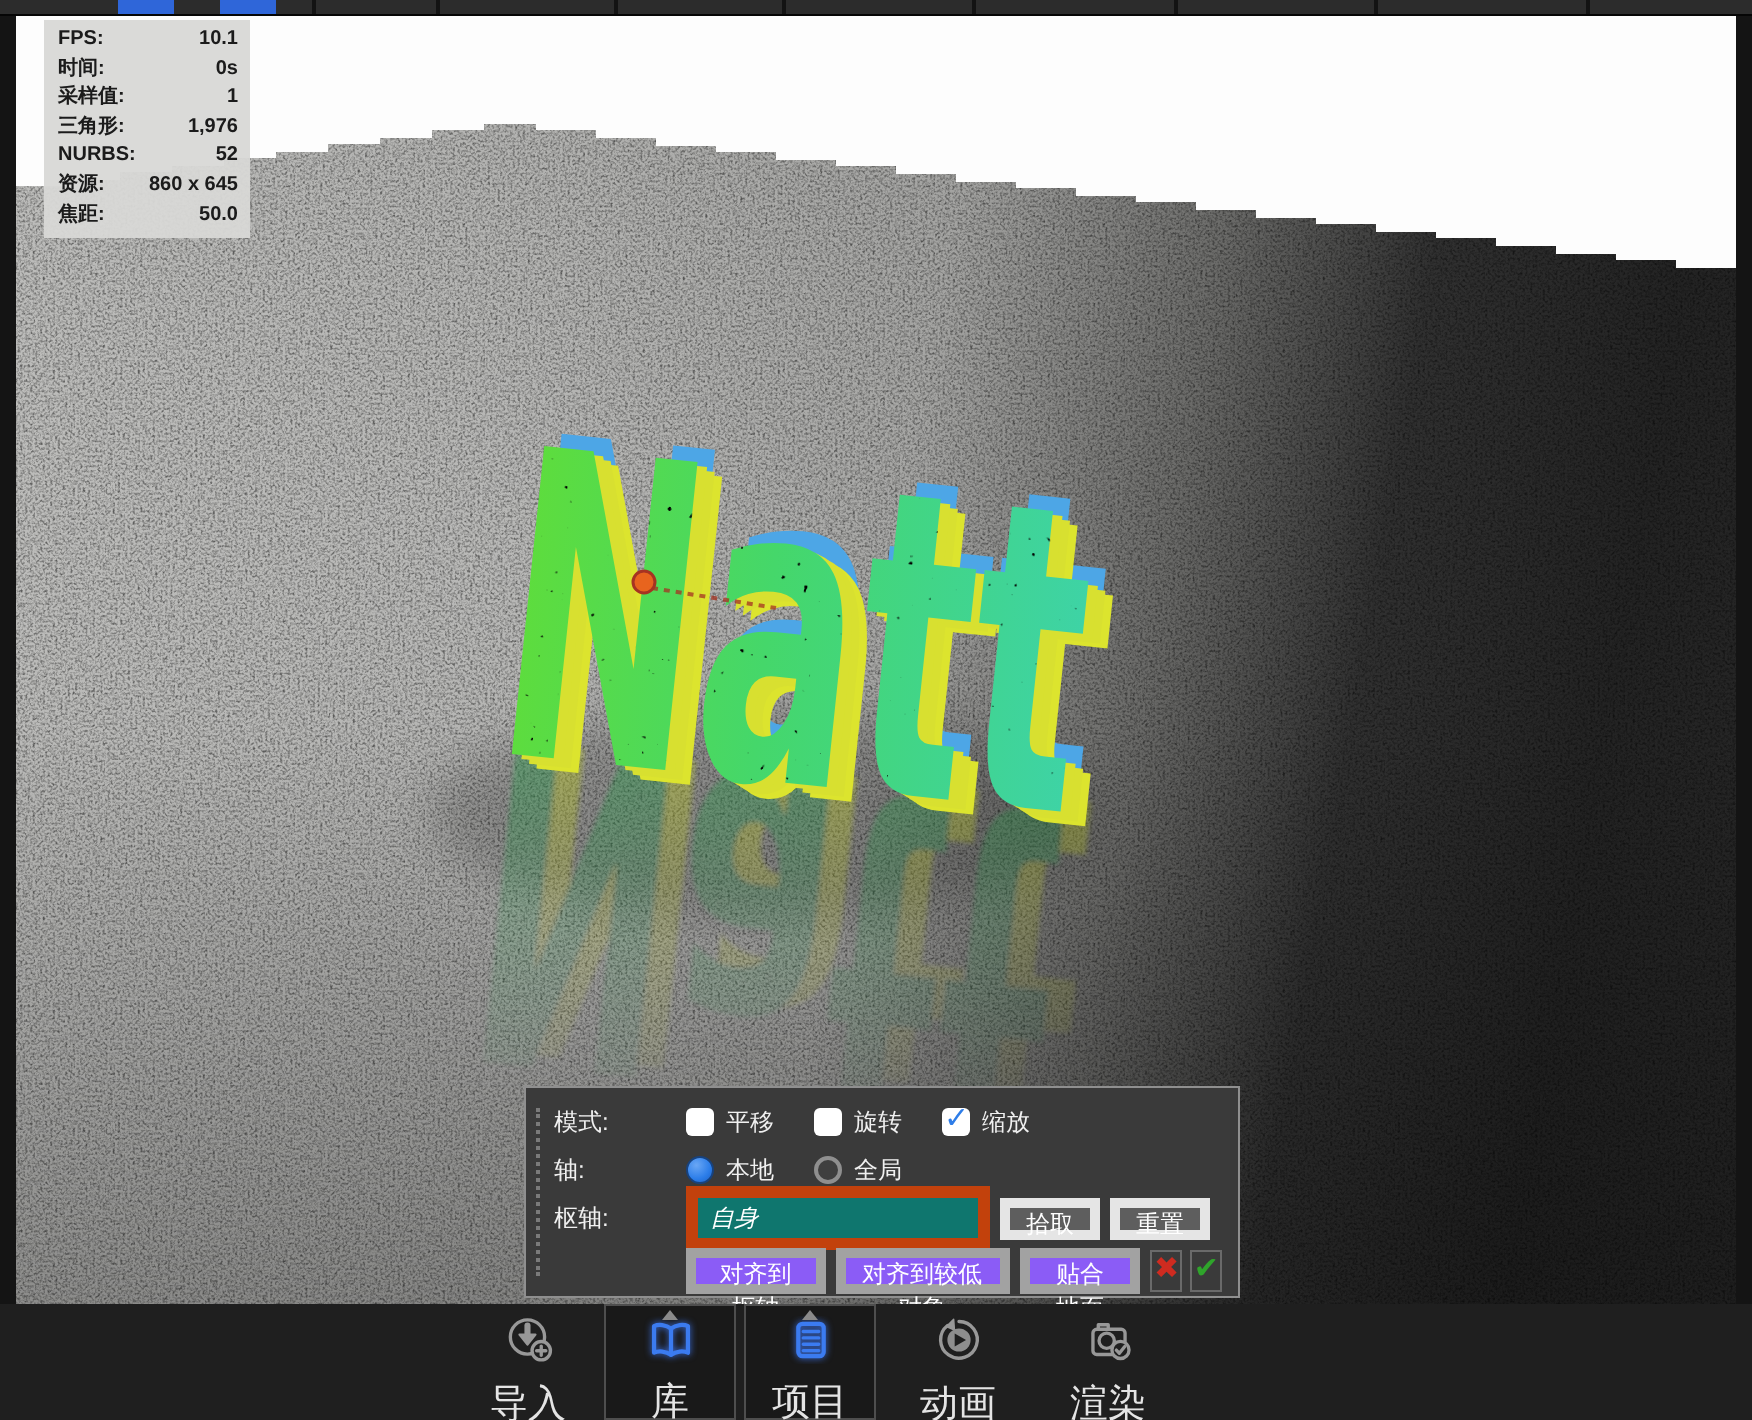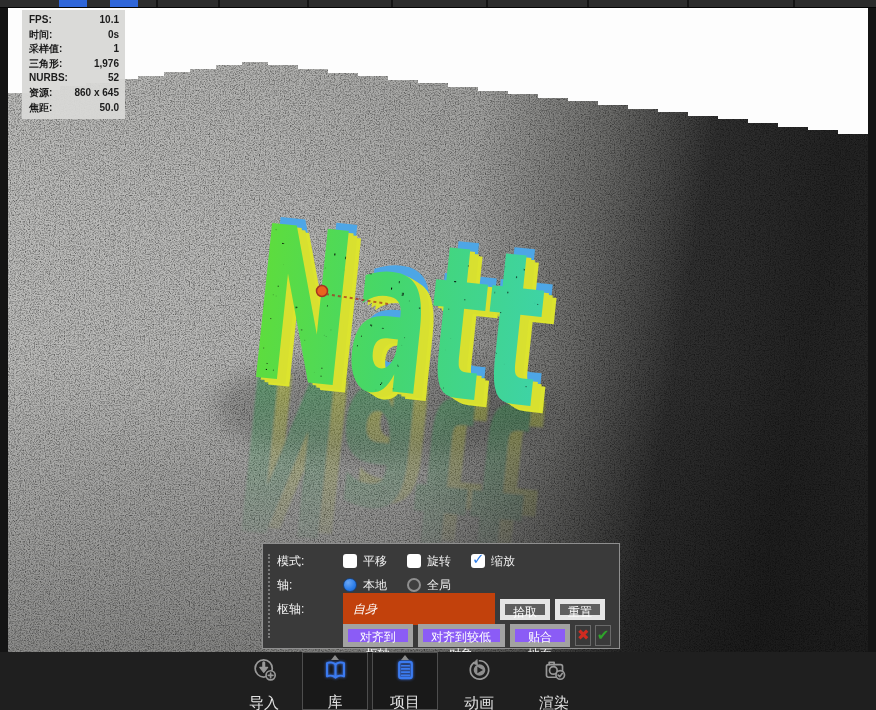--- a/index.html
+++ b/index.html
@@ -29,40 +29,40 @@
           background:#3a3a3a;border:1px solid #8f8f8f;color:#f0f0f0;font-size:12px;padding-top:5px;}
   .tpanel .handle{position:absolute;left:5px;top:10px;bottom:10px;border-left:2px dotted #7a7a7a;}
   .prow{display:flex;align-items:center;height:24px;margin:0 8px 0 14px;}
   .plabel{width:56px;margin-right:10px;flex:none;}
   .cbgroup,.rgroup{display:flex;align-items:center;margin-right:20px;}
   .cbox{width:14px;height:14px;background:#fff;border-radius:3px;margin-right:6px;position:relative;flex:none;}
   .cbox.checked::after{content:"\2713";position:absolute;left:1px;top:-4px;font-size:15px;font-weight:bold;color:#2e7de8;}
   .radio{width:14px;height:14px;border-radius:50%;box-sizing:border-box;margin-right:6px;flex:none;
          background:#3f3f3f;border:2px solid #8f8f8f;}
   .radio.sel{background:radial-gradient(circle at 35% 30%, #6aa7f5, #2b7de9 60%, #1d5fc0);border:1px solid #17427e;}
-  .pinput{width:152px;height:32px;box-sizing:border-box;background:#c2410c;border:4px solid #c2410c;color:#fff;
+  .pinput{width:152px;height:32px;box-sizing:border-box;background:#0f766e;border:6px solid #c2410c;color:#fff;
           font-style:italic;font-size:12px;padding:0 6px;font-family:inherit;}
   .btn{background:#5e5e5e;border:5px solid #e5e5e5;color:#fff;font-size:12px;height:21px;padding:0 8px;
        margin-left:5px;font-family:inherit;cursor:default;}
   .btn.dark{background:#8b5cf6;height:23px;border-color:#a2a2a2;margin-left:0;margin-right:5px;}
   .prow.last{margin-left:80px;height:26px;margin-top:1px;}
   .iconbtn{width:21px;height:21px;box-sizing:border-box;background:#3a3a3a;border:1px solid #6a6a6a;
            font-size:15px;line-height:18px;text-align:center;font-weight:bold;padding:0;font-family:inherit;}
   .iconbtn.x{color:#cf2b20;margin-left:auto;}
   .iconbtn.ok{color:#2fa42b;margin-left:4px;}
 
   
   .toolbar{position:absolute;left:0;top:652px;width:876px;height:58px;background:#1f1f1f;}
   .titems{position:absolute;left:228px;top:0;height:58px;display:flex;}
   .titem{width:72px;display:flex;flex-direction:column;align-items:center;padding-top:5px;box-sizing:border-box;position:relative;}
   .titem.boxed{width:66px;background:#191919;border:1px solid #4e4e4e;margin:0 2px;}
   .titem .caret{position:absolute;top:2px;left:50%;margin-left:-4px;width:0;height:0;
                 border-left:4px solid transparent;border-right:4px solid transparent;border-bottom:5px solid #8a8a8a;}
   .w78{width:78px;} .w74{width:74px;}
-  .tlabel{font-size:15px;color:#e4e4e4;margin-top:12px;line-height:15px;white-space:nowrap;}
+  .tlabel{font-size:19px;color:#e4e4e4;margin-top:12px;line-height:15px;white-space:nowrap;}
   .ticon{width:35px;height:35px;}
   .gico{stroke:#989898;fill:none;stroke-width:2.2;stroke-linecap:round;stroke-linejoin:round;}
   .bico{stroke:#3b7bf0;fill:none;stroke-width:3;stroke-linecap:round;stroke-linejoin:round;
         filter:drop-shadow(0 0 2.5px rgba(64,124,255,0.9));}
 </style>
 </head>
 <body>
 
 <div class="stage">
 

